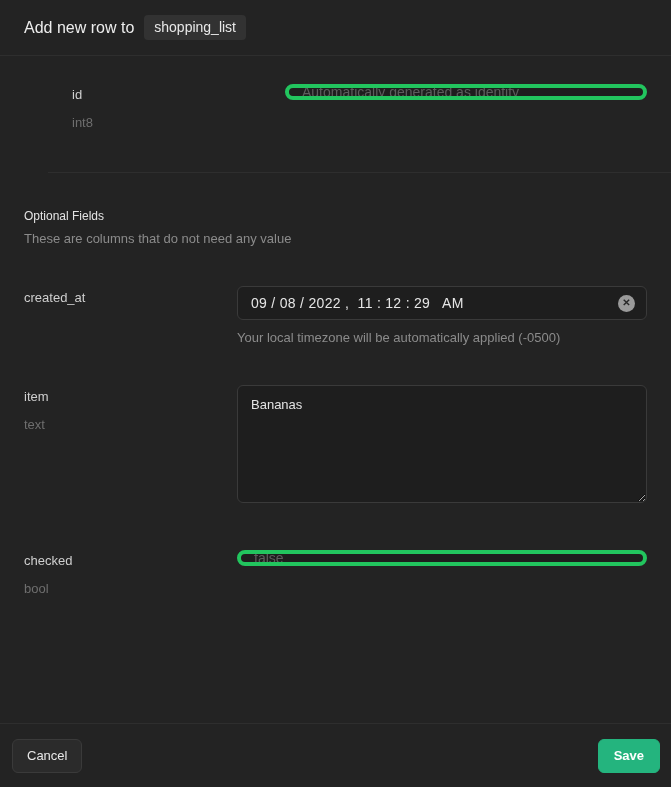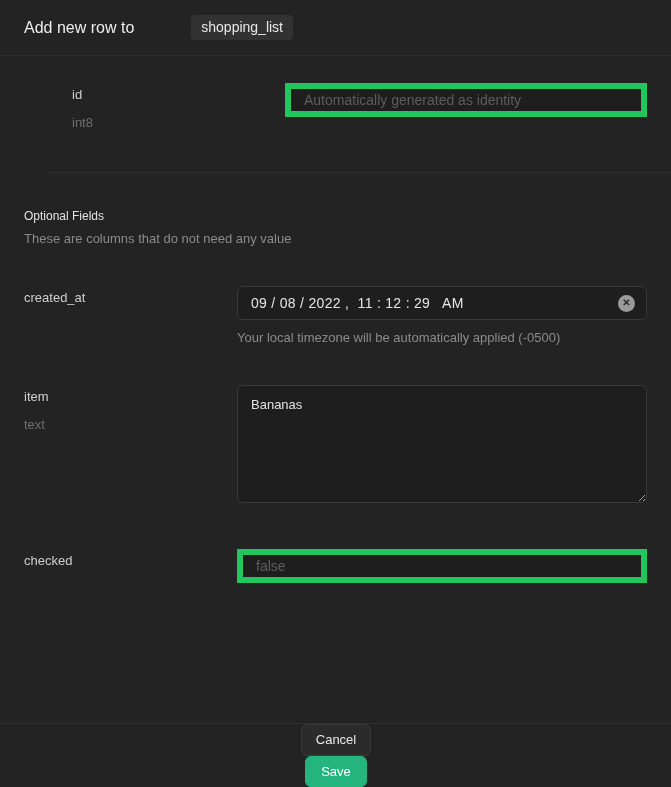--- a/index.html
+++ b/index.html
@@ -20,38 +20,37 @@
     border-bottom:1px solid #2e2e2e;
   }
   .header-title { font-size:16px; color:#ededed; font-weight:400; }
   .table-chip {
     background:#323232;
     color:#e8e8e8;
     font-size:14px;
     padding:4px 10px;
     border-radius:4px;
     line-height:1.2;
-    margin-left:47px;
   }
   .section-id {
     padding:27px 24px 42px;
     border-bottom:1px solid #2e2e2e;
     margin-left:48px;
   }
   .row { display:flex; align-items:flex-start; }
   .label-col { width:213px; flex-shrink:0; padding-top:4px; }
   .field-name { font-size:13px; color:#cfcfcf; }
   .field-type { font-size:13px; color:#6e6e6e; margin-top:13px; }
   .input-col { flex:1; min-width:0; }
   .text-input {
     width:100%;
-    height:34px;
+    height:16px;
     background:#1e1e1e;
-    border:6px solid #22c55e;
-    border-radius:0;
+    border:4px solid #22c55e;
+    border-radius:13px;
     padding:0 13px;
     font-size:14px;
     color:#e3e3e3;
     font-family:"Liberation Sans", sans-serif;
     outline:none;
   }
   .text-input::placeholder { color:#5d5d5d; opacity:1; }
   .optional-header { margin:36px 24px 0; }
   .optional-title { font-size:12px; font-weight:400; color:#e3e3e3; }
   .optional-subtitle { font-size:13px; color:#8b8b8b; margin-top:8px; }
@@ -107,21 +106,20 @@
   .row-checked { margin:42px 24px 12px; }
   .footer {
     position:absolute;
     left:0; right:0; bottom:0;
     height:64px;
     border-top:1px solid #2e2e2e;
     display:flex;
     align-items:center;
     justify-content:space-between;
     padding:0 11px 0 12px;
-    flex-direction:column;
   }
   .btn {
     height:34px;
     border-radius:6px;
     font-size:13px;
     font-family:"Liberation Sans", sans-serif;
     cursor:pointer;
     display:flex;
     align-items:center;
     padding:0 14px;
@@ -129,20 +127,21 @@
   .btn-cancel {
     background:#2b2b2b;
     border:1px solid #3a3a3a;
     color:#e8e8e8;
   }
   .btn-save {
     background:#24b47e;
     border:1px solid #24b47e;
     color:#ffffff;
     padding:0 15px;
+    font-weight:bold;
   }
 </style>
 </head>
 <body>
 
 <div class="header">
   <span class="header-title">Add new row to</span>
   <span class="table-chip">shopping_list</span>
 </div>
 
@@ -182,20 +181,21 @@
     <div class="field-type">text</div>
   </div>
   <div class="input-col">
     <textarea class="item-textarea" style="">Bananas</textarea>
   </div>
 </div>
 
 <div class="row row-checked">
   <div class="label-col">
     <div class="field-name">checked</div>
+    <div class="field-type">bool</div>
   </div>
   <div class="input-col">
     <input class="text-input" type="text" placeholder="false" style="">
   </div>
 </div>
 
 <div class="footer">
   <button class="btn btn-cancel">Cancel</button>
   <button class="btn btn-save">Save</button>
 </div>

